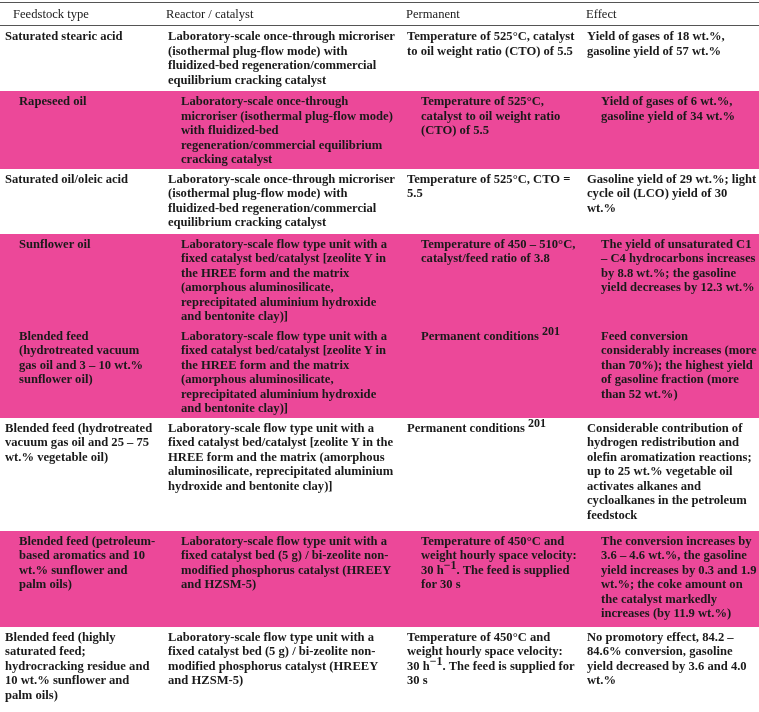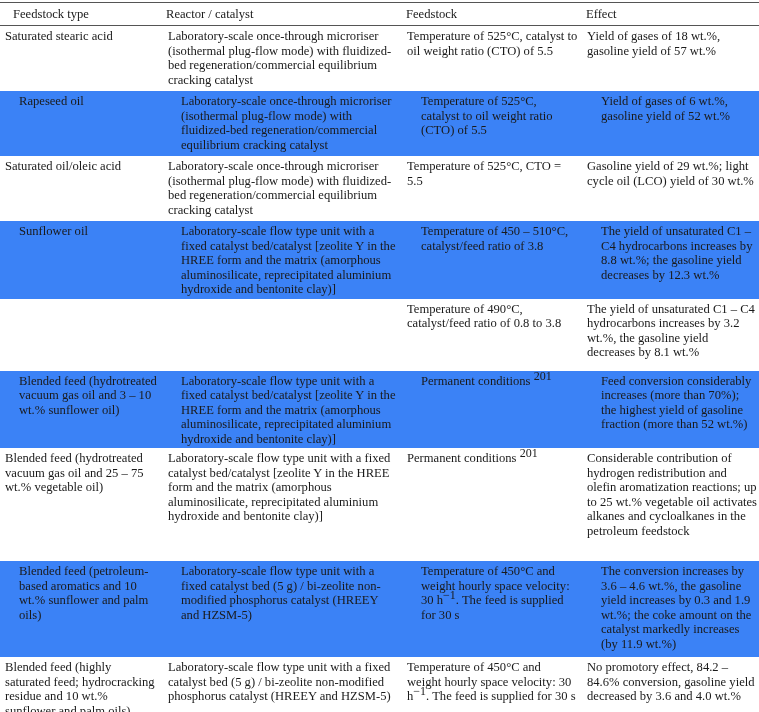--- a/index.html
+++ b/index.html
@@ -15,26 +15,26 @@
   }
   col.c1 { width: 162px; }
   col.c2 { width: 240px; }
   col.c3 { width: 180px; }
   col.c4 { width: 177px; }
   th {
     font-weight: normal; text-align: left; height: 22px; padding: 0 4px;
     border-bottom: 1px solid #555; vertical-align: middle;
   }
   th.first { text-align: left; padding-left: 13px; }
-  td { vertical-align: top; padding: 3px 4px 2px 5px; }
+  td { vertical-align: top; padding: 3px 4px 2px 5px; font-weight: bold; }
   td.c1 { padding-left: 5px; }
   td.c2 { padding-left: 6px; }
   td.c3 { padding-left: 5px; }
   td.c4 { padding-left: 5px; padding-right: 2px; }
-  tr.shade td { background: #3b82f6; padding-left: 19px; }
+  tr.shade td { background: #ec4899; padding-left: 19px; }
   tr.r1 td { height: 60px; }
   tr.r2 td { height: 60px; }
   tr.r3 td { height: 60px; }
   tr.r4a td { height: 65px; margin-top: 25px; }
   tr.r4b td { height: 67px; }
   tr.r5 td { height: 70px; }
   tr.r6 td { height: 108px; }
   tr.r7 td { height: 91px; margin-left: 28px; }
   tr.r8 td { height: 62px; }
   sup { font-size: 12px; line-height: 0; vertical-align: 5px; }
@@ -46,54 +46,48 @@
   <colgroup>
       <col class="c1">
       <col class="c2">
       <col class="c3">
       <col class="c4">
     </colgroup>
   <thead>
     <tr>
       <th class="first">Feedstock type</th>
       <th>Reactor / catalyst</th>
-      <th>Feedstock</th>
+      <th>Permanent</th>
       <th>Effect</th>
     </tr>
   </thead>
   <tbody>
     <tr class="r1">
       <td class="c1">Saturated stearic acid</td>
       <td class="c2">Laboratory-scale once-through microriser (isothermal plug-flow mode) with fluidized-bed regeneration/commercial equilibrium cracking catalyst</td>
       <td class="c3">Temperature of 525°C, catalyst to oil weight ratio (CTO) of 5.5</td>
       <td class="c4">Yield of gases of 18 wt.%, gasoline yield of 57 wt.%</td>
     </tr>
     <tr class="r2 shade">
       <td class="c1">Rapeseed oil</td>
       <td class="c2">Laboratory-scale once-through microriser (isothermal plug-flow mode) with fluidized-bed regeneration/commercial equilibrium cracking catalyst</td>
       <td class="c3">Temperature of 525°C, catalyst to oil weight ratio (CTO) of 5.5</td>
-      <td class="c4">Yield of gases of 6 wt.%, gasoline yield of 52 wt.%</td>
+      <td class="c4">Yield of gases of 6 wt.%, gasoline yield of 34 wt.%</td>
     </tr>
     <tr class="r3">
       <td class="c1">Saturated oil/oleic acid</td>
       <td class="c2">Laboratory-scale once-through microriser (isothermal plug-flow mode) with fluidized-bed regeneration/commercial equilibrium cracking catalyst</td>
       <td class="c3">Temperature of 525°C, CTO = 5.5</td>
       <td class="c4">Gasoline yield of 29 wt.%; light cycle oil (LCO) yield of 30 wt.%</td>
     </tr>
     <tr class="r4a shade">
       <td class="c1">Sunflower oil</td>
       <td class="c2">Laboratory-scale flow type unit with a fixed catalyst bed/catalyst [zeolite Y in the HREE form and the matrix (amorphous aluminosilicate, reprecipitated aluminium hydroxide and bentonite clay)]</td>
       <td class="c3">Temperature of 450 – 510°C, catalyst/feed ratio of 3.8</td>
       <td class="c4">The yield of unsaturated C1 – C4 hydrocarbons increases by 8.8 wt.%; the gasoline yield decreases by 12.3 wt.%</td>
-    </tr>
-    <tr class="r4b">
-      <td class="c1"></td>
-      <td class="c2"></td>
-      <td class="c3">Temperature of 490°C, catalyst/feed ratio of 0.8 to 3.8</td>
-      <td class="c4">The yield of unsaturated C1 – C4 hydrocarbons increases by 3.2 wt.%, the gasoline yield decreases by 8.1 wt.%</td>
     </tr>
     <tr class="r5 shade">
       <td class="c1">Blended feed (hydrotreated vacuum gas oil and 3 – 10 wt.% sunflower oil)</td>
       <td class="c2">Laboratory-scale flow type unit with a fixed catalyst bed/catalyst [zeolite Y in the HREE form and the matrix (amorphous aluminosilicate, reprecipitated aluminium hydroxide and bentonite clay)]</td>
       <td class="c3"><span>Permanent conditions</span> <sup>201</sup></td>
       <td class="c4">Feed conversion considerably increases (more than 70%); the highest yield of gasoline fraction (more than 52 wt.%)</td>
     </tr>
     <tr class="r6">
       <td class="c1">Blended feed (hydrotreated vacuum gas oil and 25 – 75 wt.% vegetable oil)</td>
       <td class="c2">Laboratory-scale flow type unit with a fixed catalyst bed/catalyst [zeolite Y in the HREE form and the matrix (amorphous aluminosilicate, reprecipitated aluminium hydroxide and bentonite clay)]</td>

